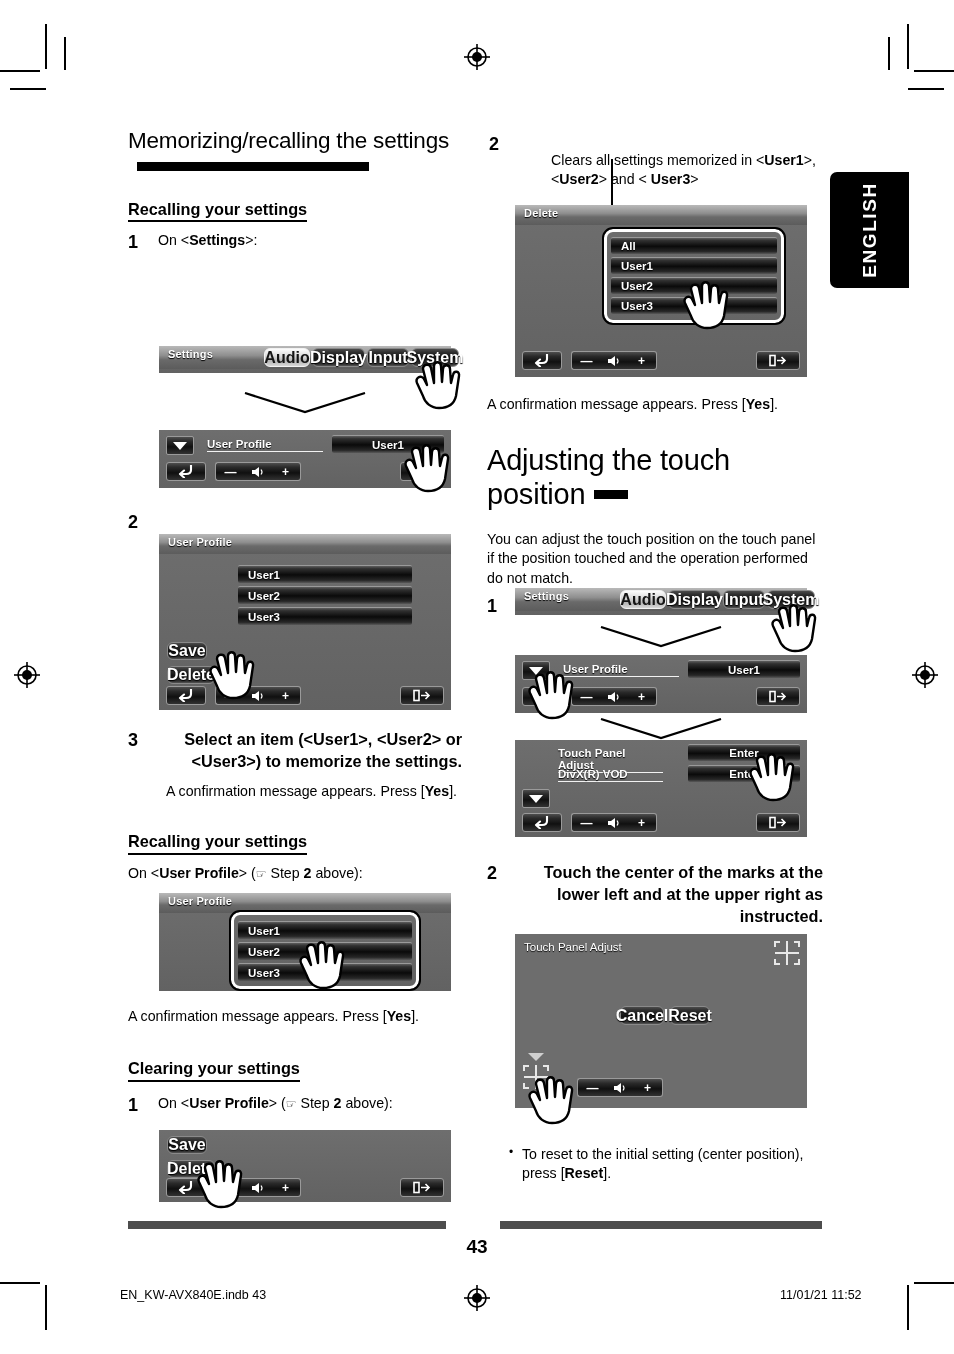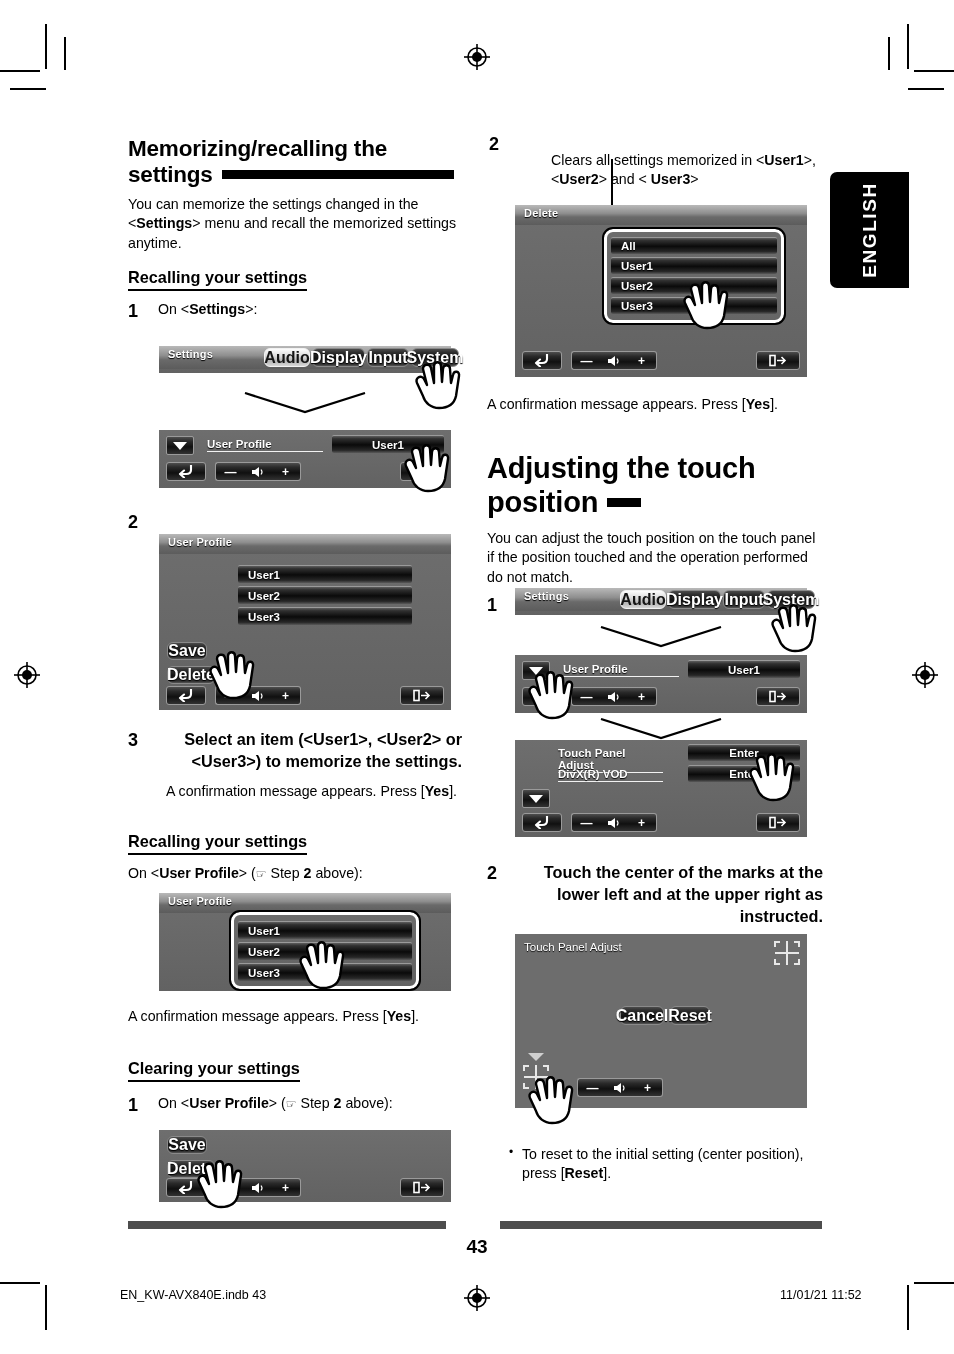--- a/index.html
+++ b/index.html
@@ -12,21 +12,21 @@
 
   
   .cmark{position:absolute;background:#000;}
   .regmark{position:absolute;width:26px;height:26px;}
 
   
   .col{position:absolute;}
   #col-left{left:128px;top:128px;width:334px;}
 
   h1.sect{
-    font-size:22.5px;font-weight:bold;line-height:1.17;margin:8px 0 6px 0;
+    font-size:22.5px;font-weight:normal;line-height:1.17;margin:0 0 6px 0;
     letter-spacing:-0.2px;
   }
   h1.sect .rule{
     display:inline-block;height:9px;background:#000;vertical-align:middle;
     margin-left:9px;position:relative;top:-2px;
   }
   p.body{font-size:14.2px;line-height:1.37;margin:0 0 2px 0;}
   h2.sub{
     font-size:16.3px;font-weight:bold;margin:13px 0 5px 0;
     border-bottom:2.2px solid #000;display:inline-block;padding-bottom:1px;
@@ -189,23 +189,20 @@
 <div class="abs" id="eng-tab">
   <span>ENGLISH</span>
 </div>
 
 <div class="col" id="col-left">
 
   <h1 class="sect">
     <span>Memorizing/recalling the settings</span><span class="rule" style="width:232px;"></span>
   </h1>
 
-  <p class="body">
-    <span>You can memorize the settings changed in the &lt;</span><b>Settings</b><span>&gt; menu and recall the memorized settings anytime.</span>
-  </p>
 
   <h2 class="sub">Recalling your settings</h2>
 
   <div class="step">
     <div class="num">1</div>
     <div class="txt">
       <span>On &lt;</span><b>Settings</b><span>&gt;:</span>
     </div>
   </div>
 </div>
@@ -418,21 +415,21 @@
 </svg>
 
 <div class="abs" style="left:487px;top:396px;width:336px;font-size:14.2px;">
   <span>A confirmation message appears. Press [</span><b>Yes</b><span>].</span>
 </div>
 
 <div class="abs" style="left:487px;top:444px;width:336px;">
   <h1 class="sect" style="font-size:29px;">
     <span>Adjusting the touch position</span><span class="rule" style="width:34px;"></span>
   </h1>
-  <p class="body" style="margin-top:9px;">You can adjust the touch position on the touch panel if the position touched and the operation performed do not match.</p>
+  <p class="body" style="margin-top:18px;">You can adjust the touch position on the touch panel if the position touched and the operation performed do not match.</p>
   <div class="step" style="margin-top:7px;">
     <div class="num">1</div>
     <div class="txt">
       <span>On &lt;</span><b>Settings</b><span>&gt;:</span>
     </div>
   </div>
 </div>
 
 <div class="dev" style="left:515px;top:588px;width:292px;height:27px;">
   <div class="titlebar" style="height:23px;">

